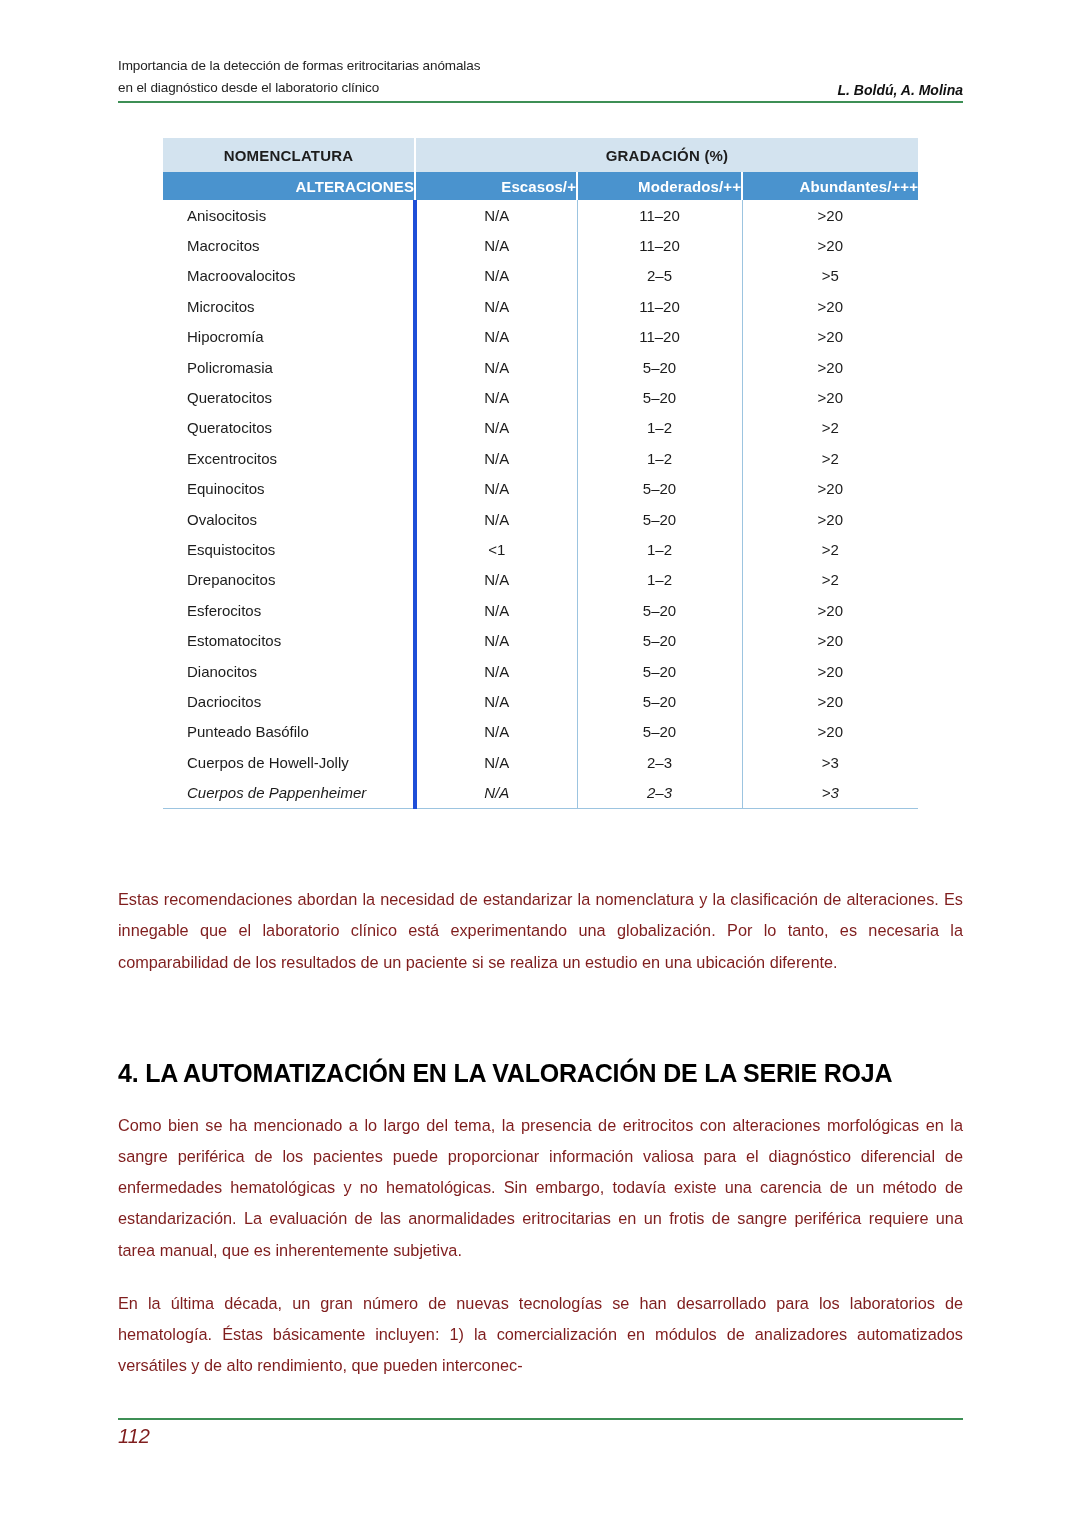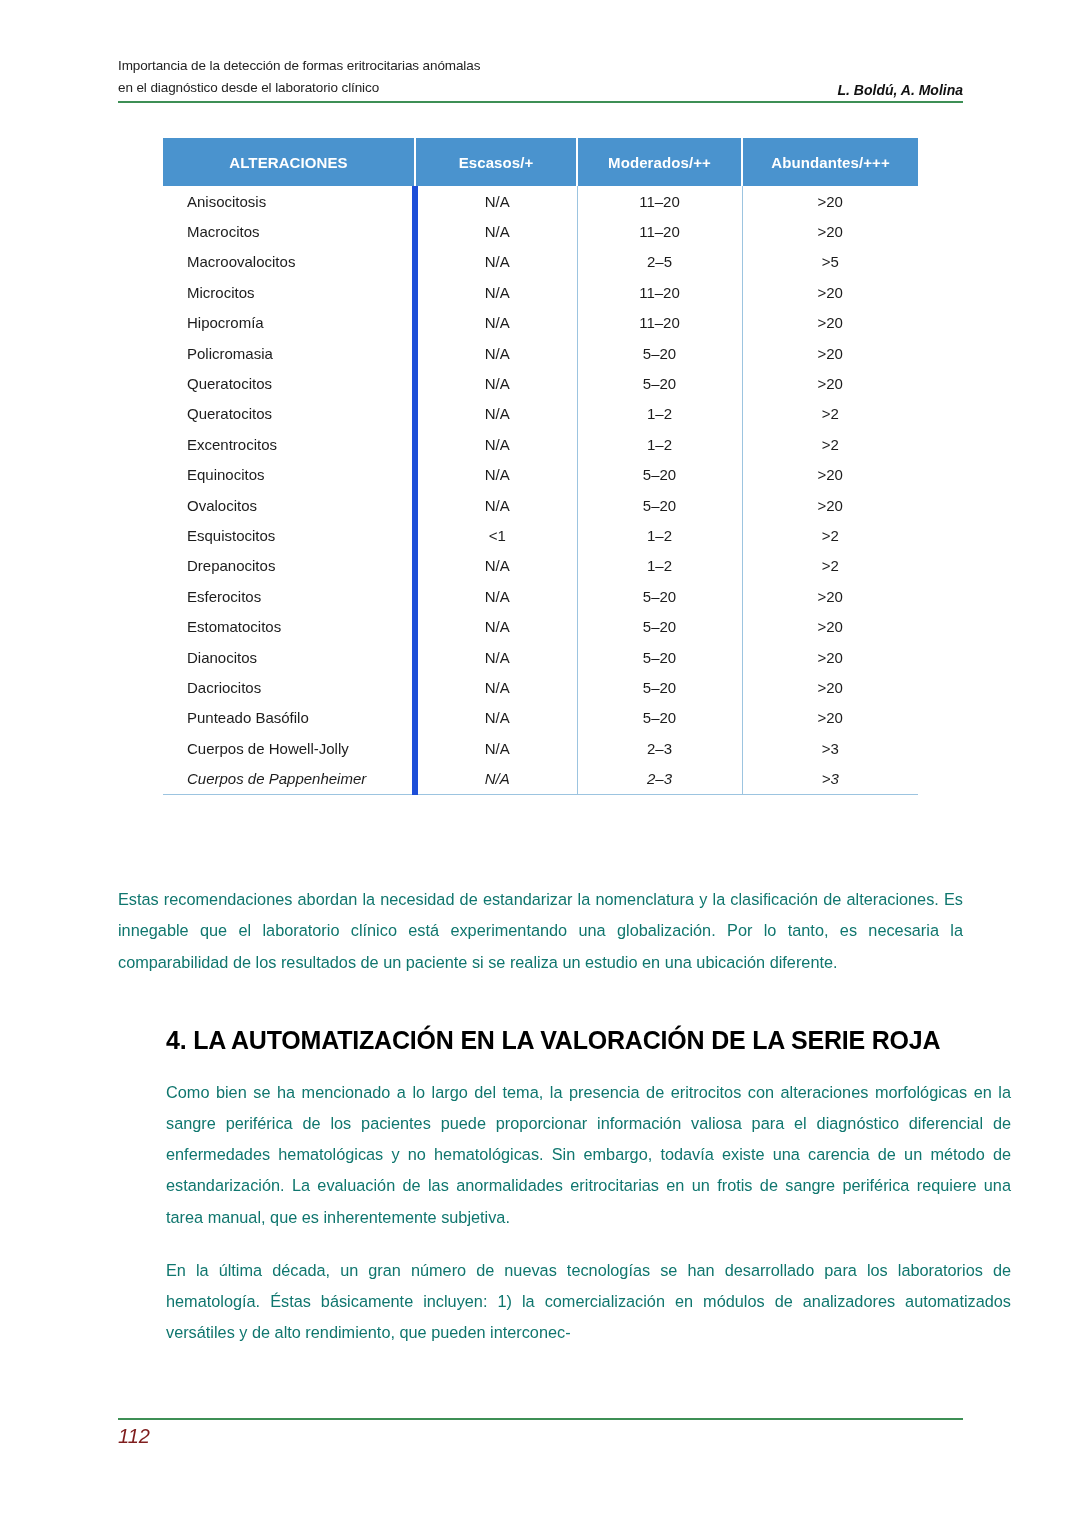--- a/index.html
+++ b/index.html
@@ -77,44 +77,44 @@
     text-align: center;
     letter-spacing: 0.2px;
   }
   .hdr-top th.nomen {
     background: #d3e3ef;
     border-right: 2px solid #ffffff;
   }
 
   .hdr-sub th {
     background: #4a93ce;
-    height: 48px;
+    height: 28px;
     font-size: 15px;
     font-weight: bold;
     color: #ffffff;
-    text-align: center;
+    text-align: right;
     letter-spacing: 0.1px;
   }
   .hdr-sub th.alter {
     border-right: 2px solid #ffffff;
   }
   .hdr-sub th.sep {
     border-right: 2px solid #ffffff;
   }
 
   .data-table tbody tr td {
     height: 30.4px;
     font-size: 15px;
     color: #1c1c1c;
     vertical-align: middle;
   }
   .data-table tbody td.name {
     text-align: left;
     padding-left: 24px;
-    border-right: 6px solid #1d4ed8;
+    border-right: 4px solid #1d4ed8;
   }
   .data-table tbody td.val {
     text-align: center;
     border-right: 1px solid #9cc4e0;
   }
   .data-table tbody td.val.last {
     border-right: none;
   }
   .data-table tbody tr:last-child td {
     border-bottom: 1px solid #9cc4e0;
@@ -126,21 +126,21 @@
     position: absolute;
     left: 118px;
     width: 845px;
   }
   p.para {
     margin: 0 0 22px 0;
     font-size: 16.3px;
     line-height: 1.92;
     text-align: justify;
     text-justify: inter-word;
-    color: #0f766e;
+    color: #7f1d1d;
     hyphens: manual;
   }
   h2.section-heading {
     margin: 0 0 20px 0;
     font-size: 25px;
     font-weight: bold;
     line-height: 1.3;
     color: #000000;
     letter-spacing: -0.2px;
   }
@@ -176,20 +176,24 @@
 <div class="header-rule"></div>
 
 <table class="data-table">
   <colgroup>
     <col class="c1">
       <col class="c2">
       <col class="c3">
       <col class="c4">
   </colgroup>
   <thead>
+    <tr class="hdr-top">
+      <th class="nomen">NOMENCLATURA</th>
+      <th colspan="3">GRADACIÓN (%)</th>
+    </tr>
     <tr class="hdr-sub">
       <th class="alter">ALTERACIONES</th>
       <th class="sep">Escasos/+</th>
       <th class="sep">Moderados/++</th>
       <th>Abundantes/+++</th>
     </tr>
   </thead>
   <tbody>
       <tr>
         <td class="name">Anisocitosis</td>
@@ -311,20 +315,20 @@
         <td class="val">2–3</td>
         <td class="val last">&gt;3</td>
       </tr>
     </tbody>
 </table>
 
 <div class="body-col" style="top: 884px;">
   <p class="para">Estas recomendaciones abordan la necesidad de estandarizar la nomenclatura y la clasificación de alteraciones. Es innegable que el laboratorio clínico está experimentando una globalización. Por lo tanto, es necesaria la comparabilidad de los resultados de un paciente si se realiza un estudio en una ubicación diferente.</p>
 </div>
 
-<div class="body-col" style="top: 1024px; margin-left: 48px;">
+<div class="body-col" style="top: 1057px;">
   <h2 class="section-heading">4. LA AUTOMATIZACIÓN EN LA VALORACIÓN DE LA SERIE ROJA</h2>
   <p class="para">Como bien se ha mencionado a lo largo del tema, la presencia de eritrocitos con alteraciones morfológicas en la sangre periférica de los pacientes puede proporcionar información valiosa para el diagnóstico diferencial de enfermedades hematológicas y no hematológicas. Sin embargo, todavía existe una carencia de un método de estandarización. La evaluación de las anormalidades eritrocitarias en un frotis de sangre periférica requiere una tarea manual, que es inherentemente subjetiva.</p>
   <p class="para">En la última década, un gran número de nuevas tecnologías se han desarrollado para los laboratorios de hematología. Éstas básicamente incluyen: 1) la comercialización en módulos de analizadores automatizados versátiles y de alto rendimiento, que pueden interconec-</p>
 </div>
 
 <div class="footer-rule"></div>
 <div class="folio">112</div>
 
 </body></html>

